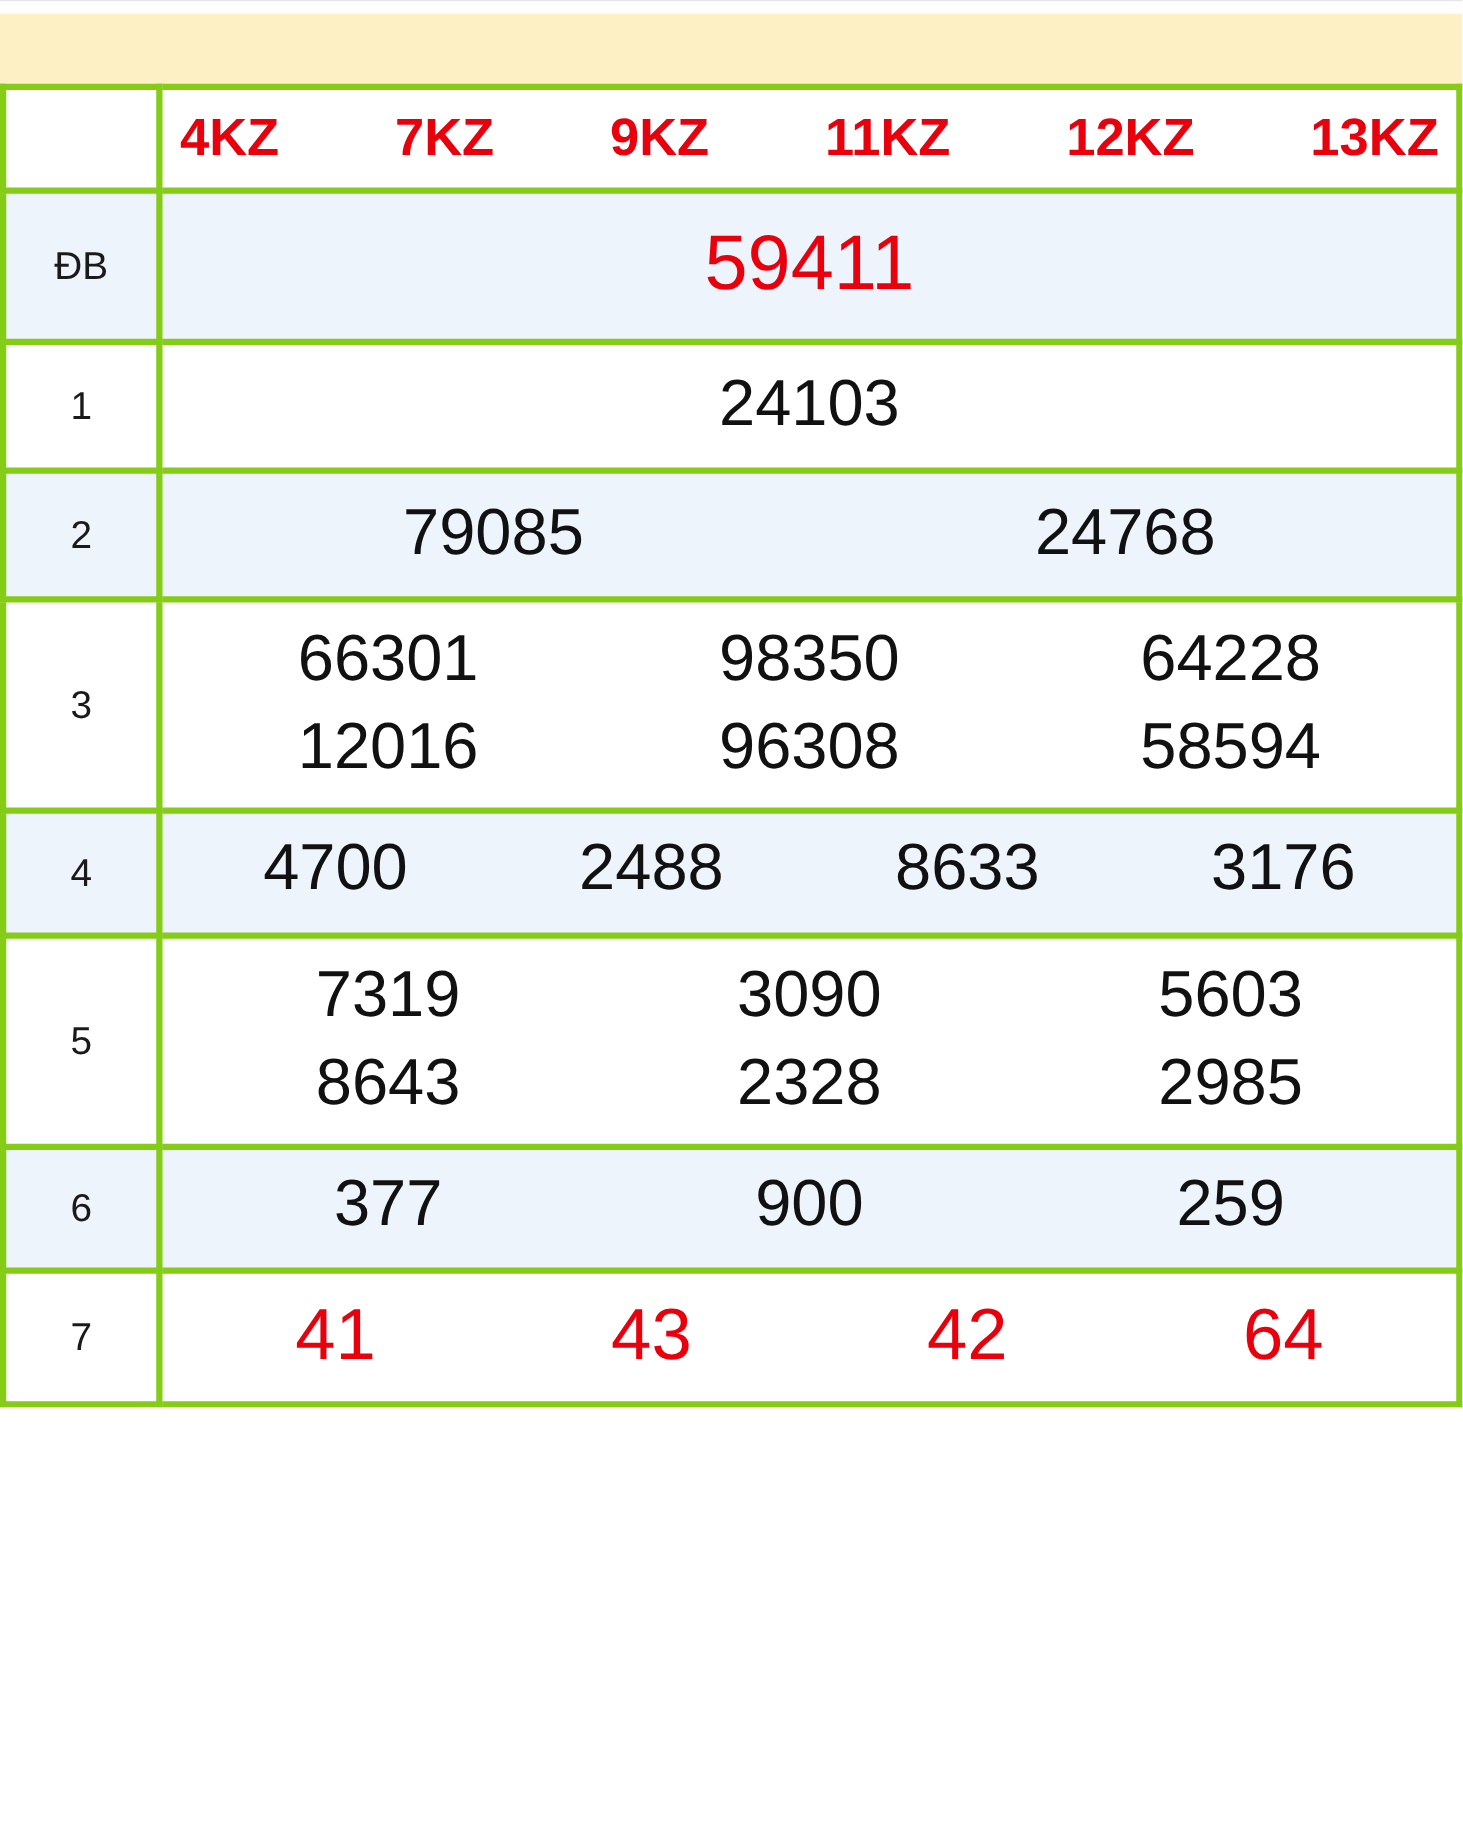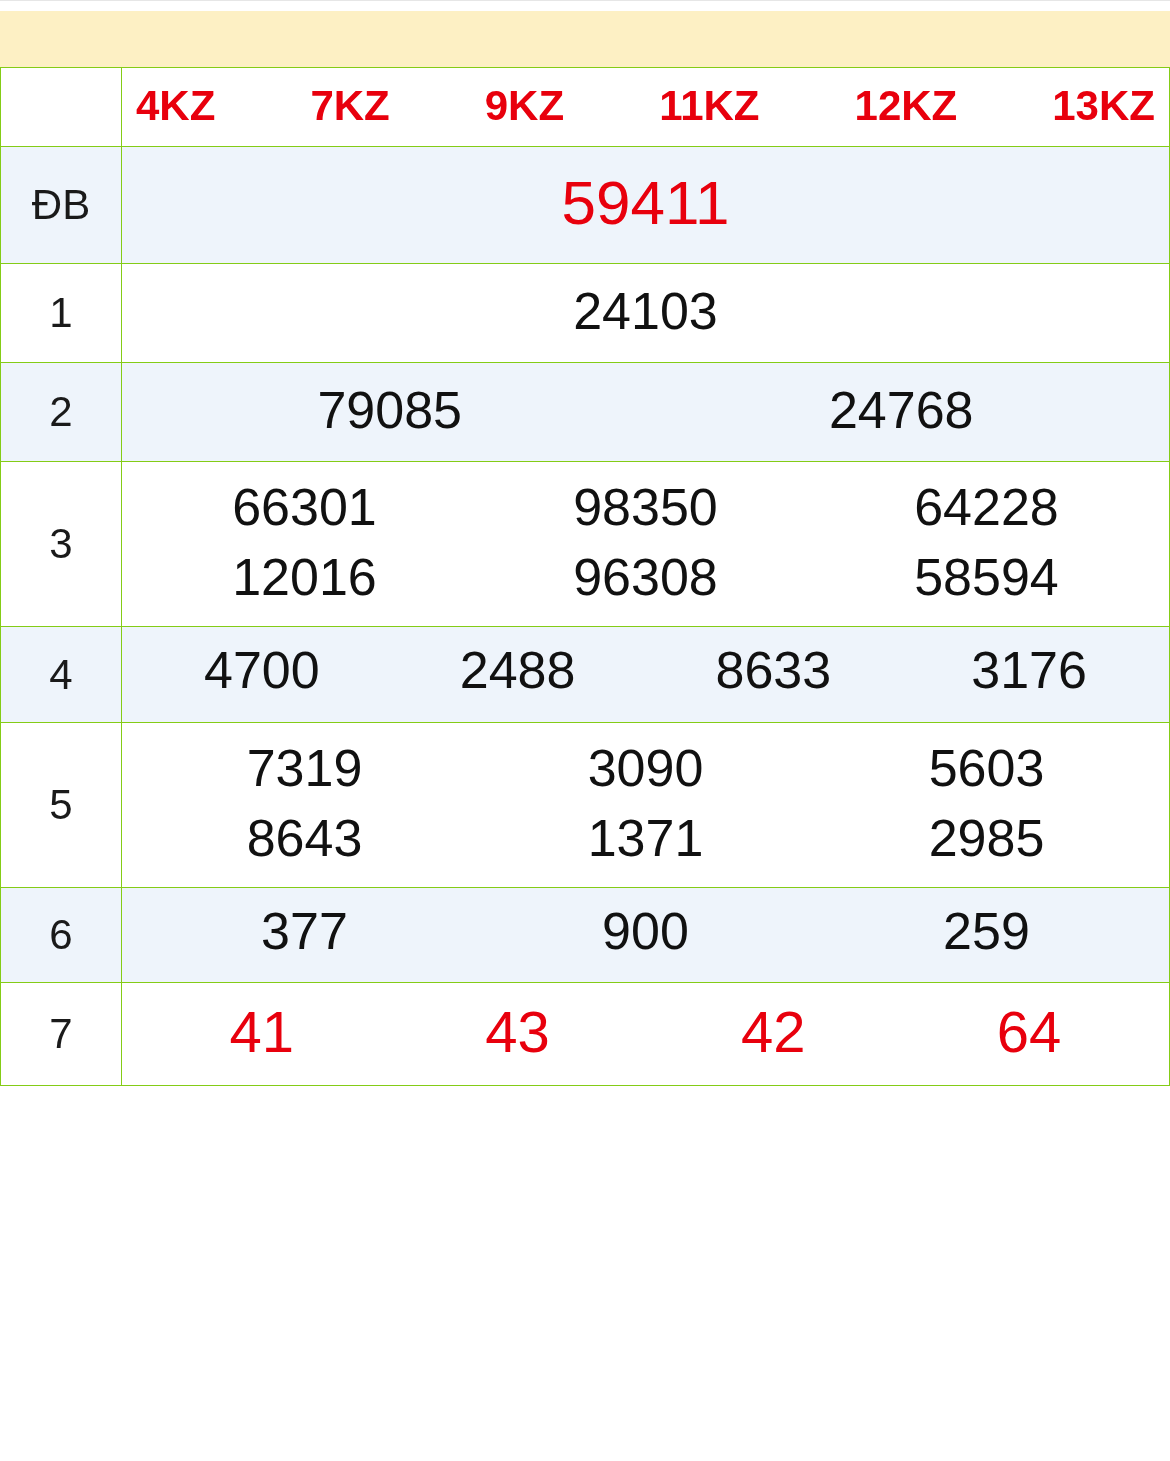--- a/index.html
+++ b/index.html
@@ -55,27 +55,27 @@
   .breadcrumb .province {
     color: #222;
   }
 
   table.results {
     width: 1170px;
     border-collapse: collapse;
     table-layout: fixed;
   }
   table.results td {
-    border: 1px solid #84cc16;
+    border: 5px solid #84cc16;
     text-align: center;
     vertical-align: middle;
   }
   .prize-label {
     width: 118px;
-    font-size: 42px;
+    font-size: 31px;
     color: #1a1a1a;
     font-weight: normal;
     background: inherit;
   }
   .row-alt td {
     background: #eef4fb;
   }
   .row-plain td {
     background: #ffffff;
   }
@@ -220,21 +220,21 @@
       <tr class="row-plain">
         <td class="prize-label">5</td>
         <td class="numbers cell-5">
           <div class="num-row">
             <span class="num">7319</span>
             <span class="num">3090</span>
             <span class="num">5603</span>
           </div>
           <div class="num-row">
             <span class="num">8643</span>
-            <span class="num">1371</span>
+            <span class="num">2328</span>
             <span class="num">2985</span>
           </div>
         </td>
       </tr>
 
       <tr class="row-alt">
         <td class="prize-label">6</td>
         <td class="numbers cell-6">
           <div class="num-row">
             <span class="num">377</span>

